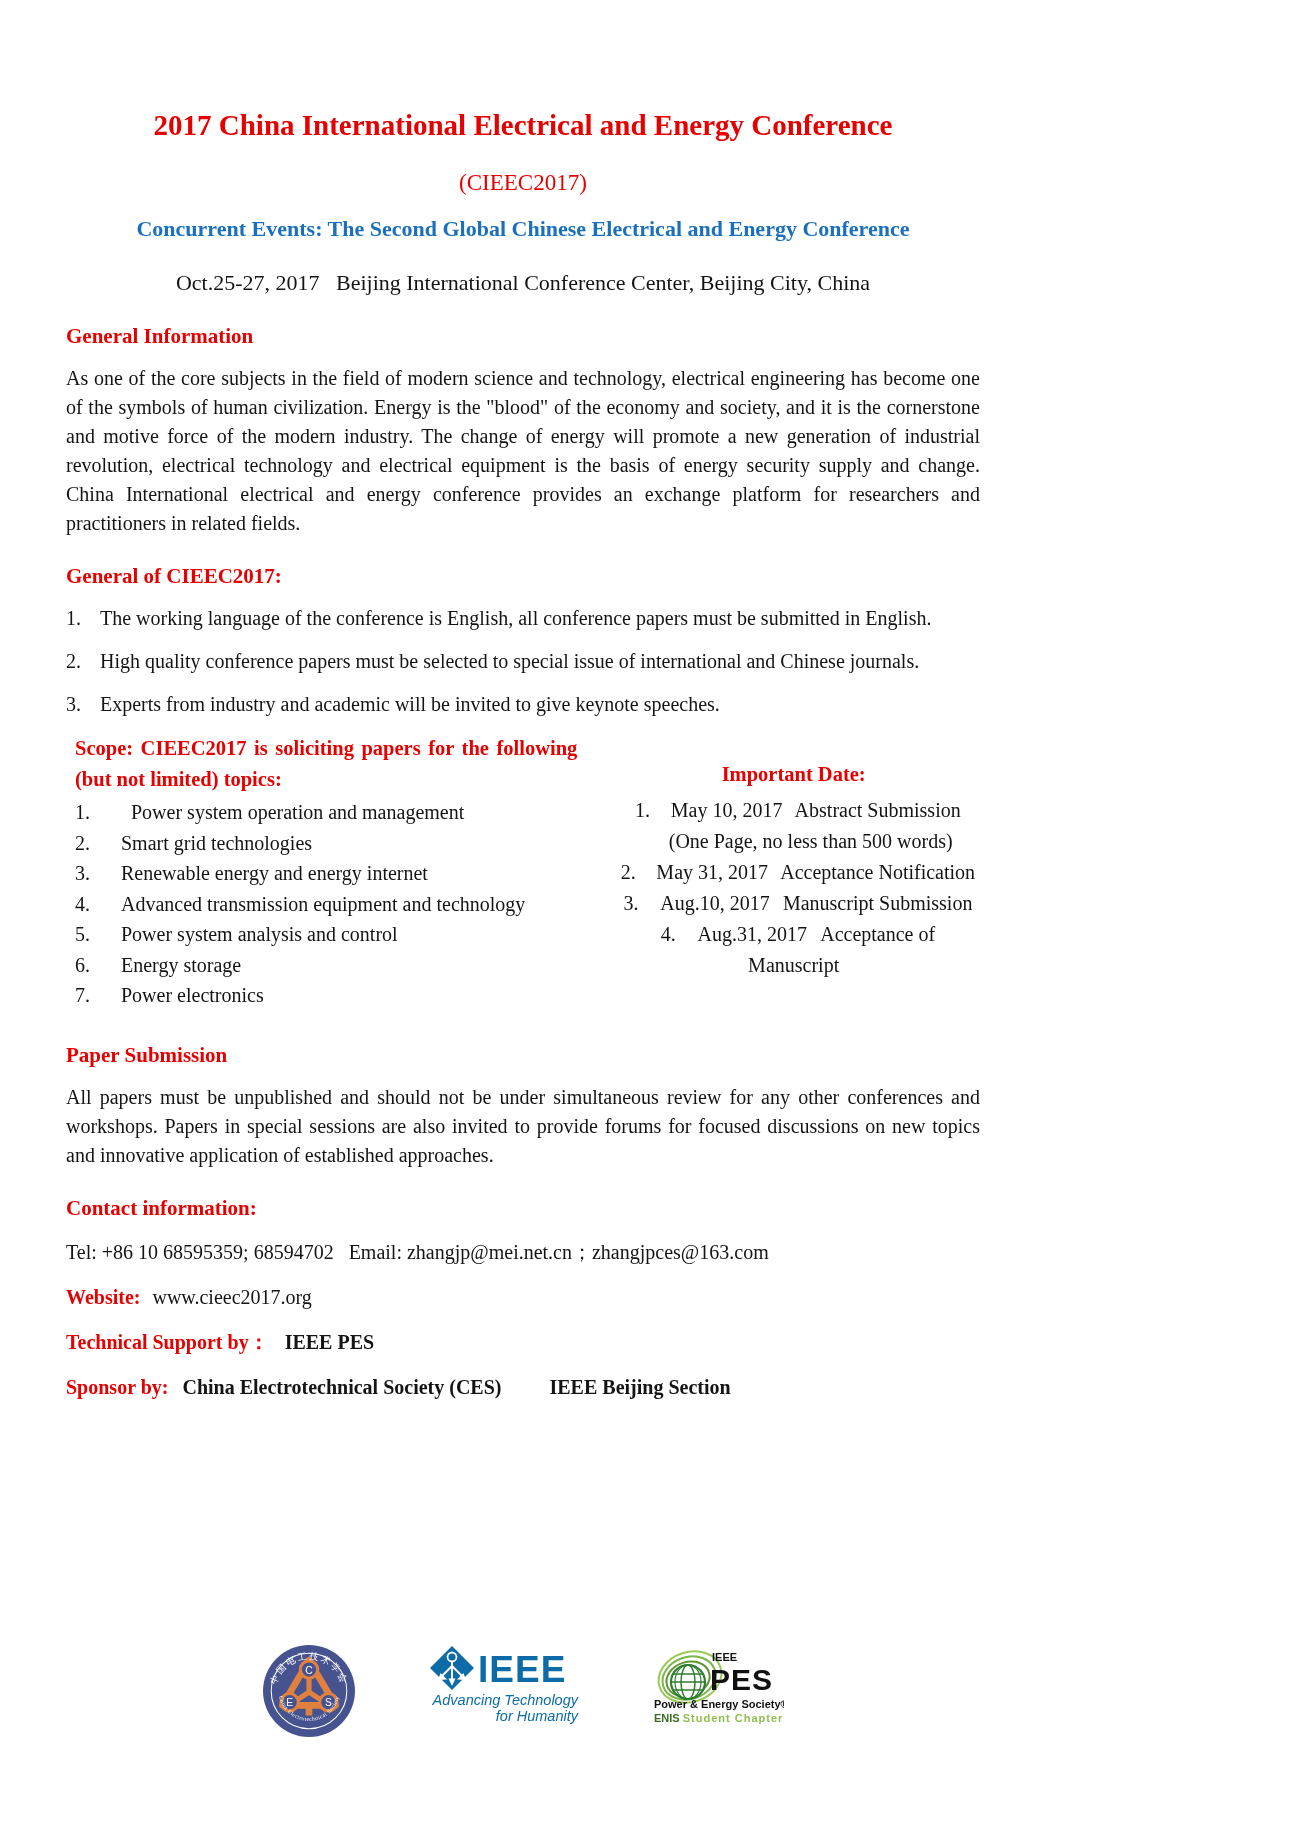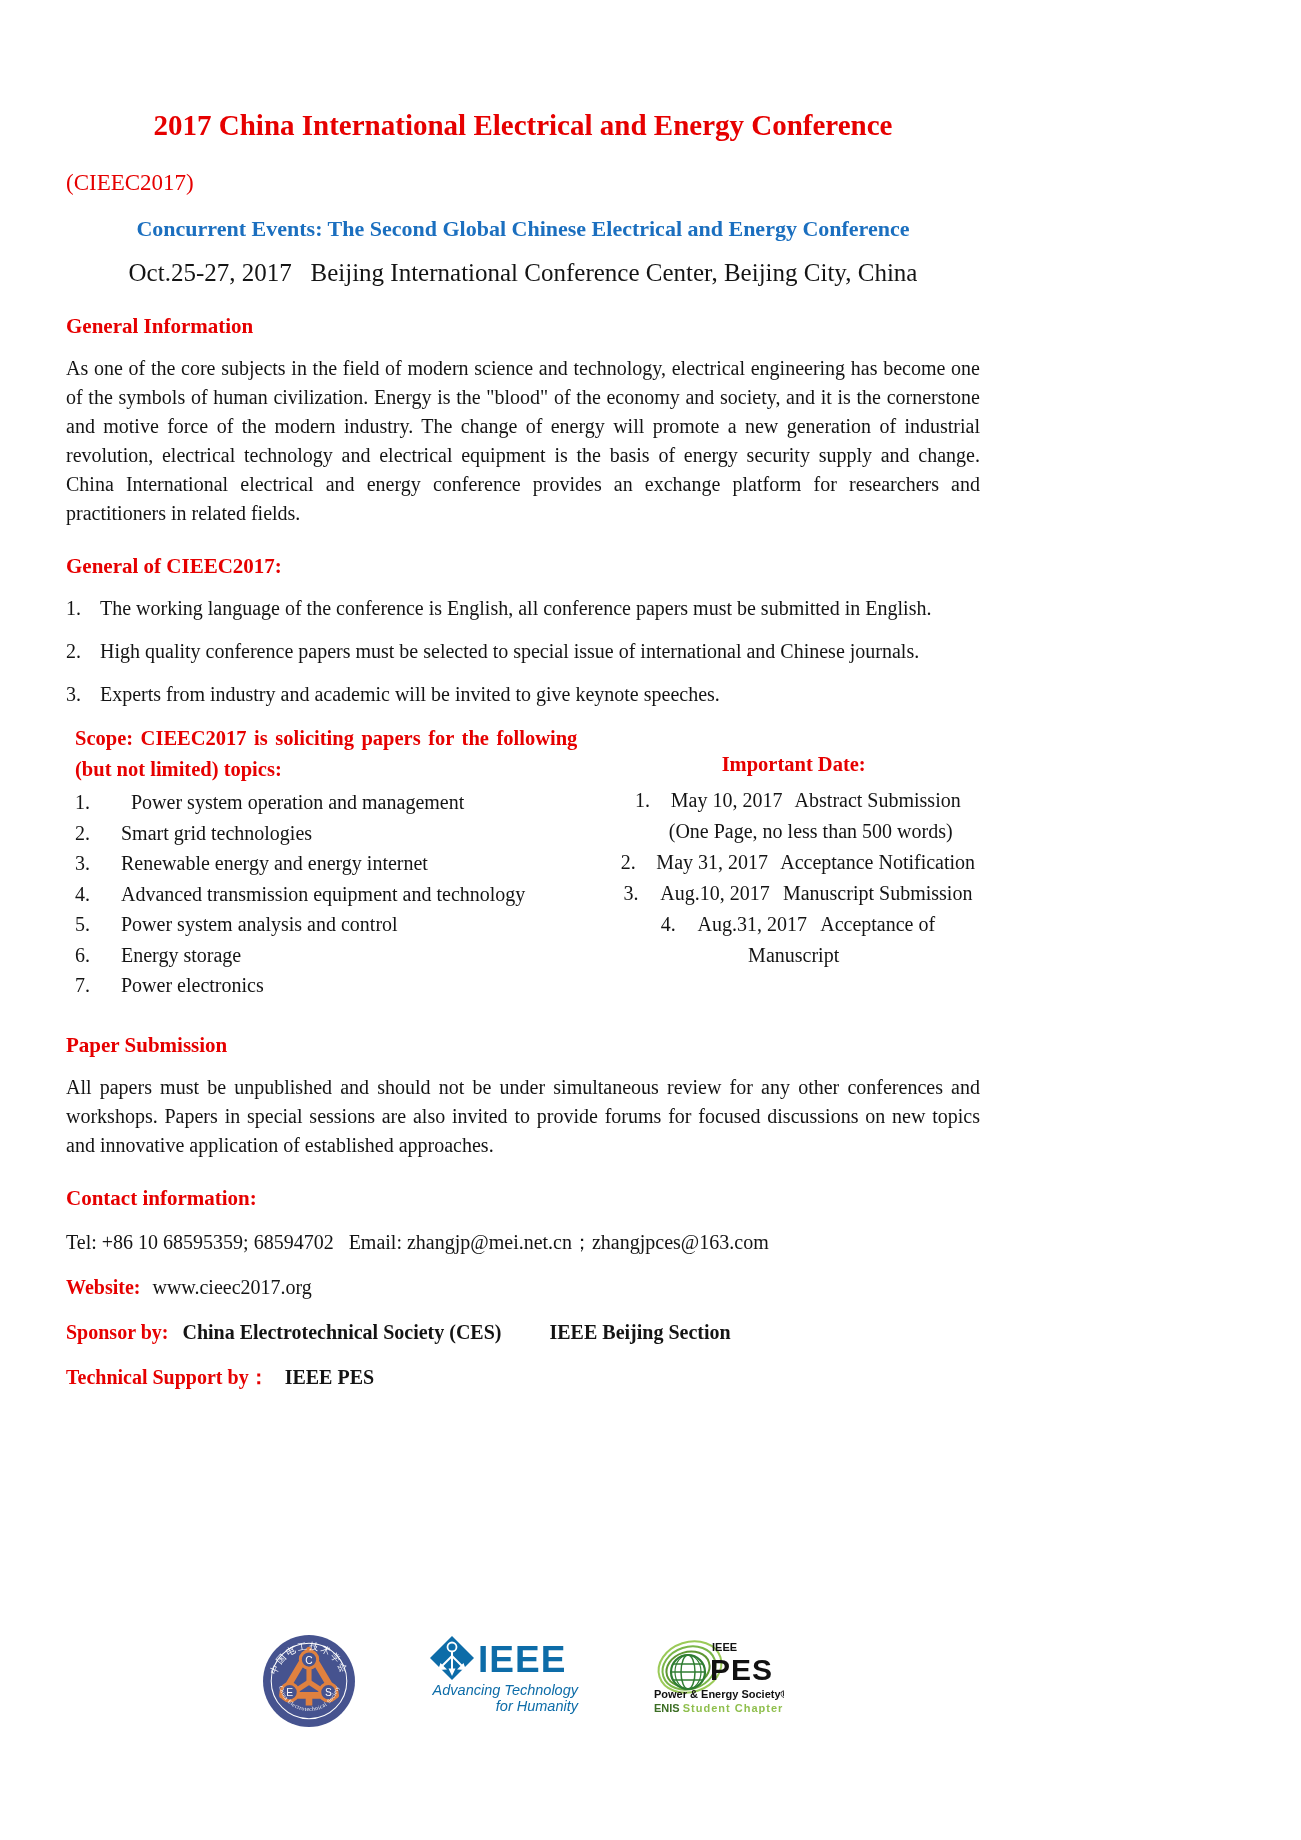--- a/index.html
+++ b/index.html
@@ -8,23 +8,23 @@
     width:1046px; height:1840px;
     box-sizing:border-box;
     padding:106px 66px 0 66px;
     font-family:"Liberation Serif","DejaVu Serif",serif;
     color:#141414;
     font-size:20px;
     background:#ffffff;
     overflow:hidden;
   }
   .doc-title { color:#e60000; font-weight:bold; font-size:29px; line-height:38px; text-align:center; }
-  .doc-subtitle { color:#e60000; font-size:23px; line-height:30px; margin-top:24px; }
+  .doc-subtitle { color:#e60000; font-size:23px; line-height:30px; text-align:center; margin-top:24px; }
   .concurrent { color:#1b6fbf; font-weight:bold; font-size:22px; line-height:30px; text-align:center; margin-top:16px; }
-  .dateline { font-size:25px; line-height:30px; text-align:center; margin-top:14px; white-space:pre-wrap; }
+  .dateline { font-size:22px; line-height:30px; text-align:center; margin-top:24px; white-space:pre-wrap; }
   .sect { color:#e60000; font-weight:bold; font-size:21px; line-height:28px; margin:24px 0 0 0; }
   .par { text-align:justify; line-height:29px; margin:14px 0 0 0; }
   .pre { white-space:pre-wrap; }
   .flist { margin-top:14px; }
   .fitem { line-height:29px; margin-bottom:14px; }
   .fnum { display:inline-block; width:34px; }
   .columns { display:flex; align-items:flex-start; margin-top:8px; }
   .col-left { width:520px; }
   .col-right { margin-left:30px; padding-top:26px;text-align:center; }
   .scope-heading { color:#e60000; font-weight:bold; font-size:20.5px; line-height:31px; text-align:justify; padding-left:9px; }
@@ -96,25 +96,25 @@
   <p class="par">All papers must be unpublished and should not be under simultaneous review for any other conferences and workshops. Papers in special sessions are also invited to provide forums for focused discussions on new topics and innovative application of established approaches.</p>
 
   <div class="sect">Contact information:</div>
   <div class="contact-line pre">Tel: +86 10 68595359; 68594702   Email: zhangjp@mei.net.cn；zhangjpces@163.com</div>
 
   <div class="contact-line">
     <span class="lab">Website:</span><span class="website-val">www.cieec2017.org</span>
   </div>
 
   <div class="contact-line">
-    <span class="lab">Sponsor by:</span><span class="b sp1">China Electrotechnical Society (CES)</span><span class="b sp2">IEEE Beijing Section</span>
+    <span class="lab">Technical Support by：</span><span class="b support-val">IEEE PES</span>
   </div>
 
   <div class="contact-line">
-    <span class="lab">Technical Support by：</span><span class="b support-val">IEEE PES</span>
+    <span class="lab">Sponsor by:</span><span class="b sp1">China Electrotechnical Society (CES)</span><span class="b sp2">IEEE Beijing Section</span>
   </div>
 
   <div class="logos">
 
     <div class="logo">
       <svg width="94" height="94" viewBox="0 0 92 92">
         <circle cx="46" cy="46" r="45" fill="#46538f"></circle>
         <circle cx="46" cy="46" r="37" fill="none" stroke="#ffffff" stroke-width="1"></circle>
         <path d="M46,16 L72,60 L20,60 Z" fill="none" stroke="#e0813f" stroke-width="6.5" stroke-linejoin="round"></path>
         <line x1="46" y1="47" x2="46" y2="33" stroke="#e0813f" stroke-width="5"></line>

